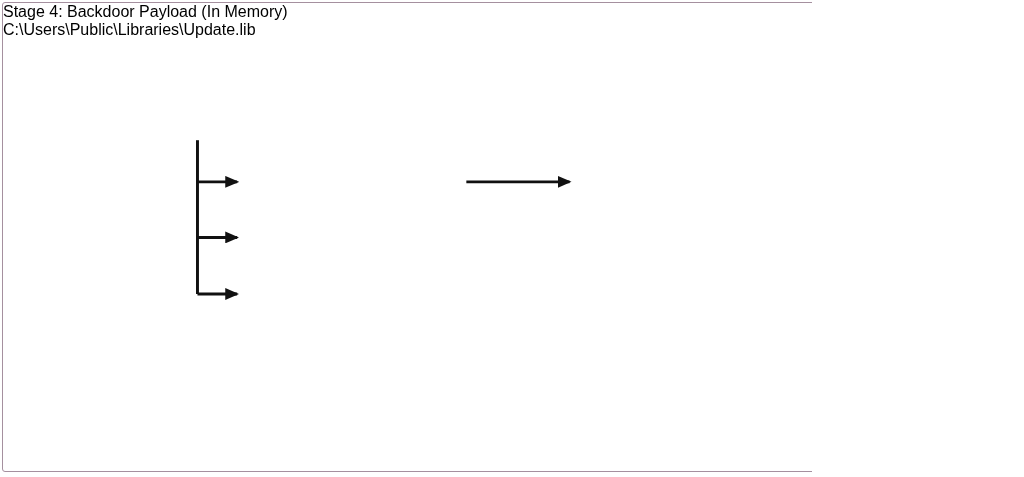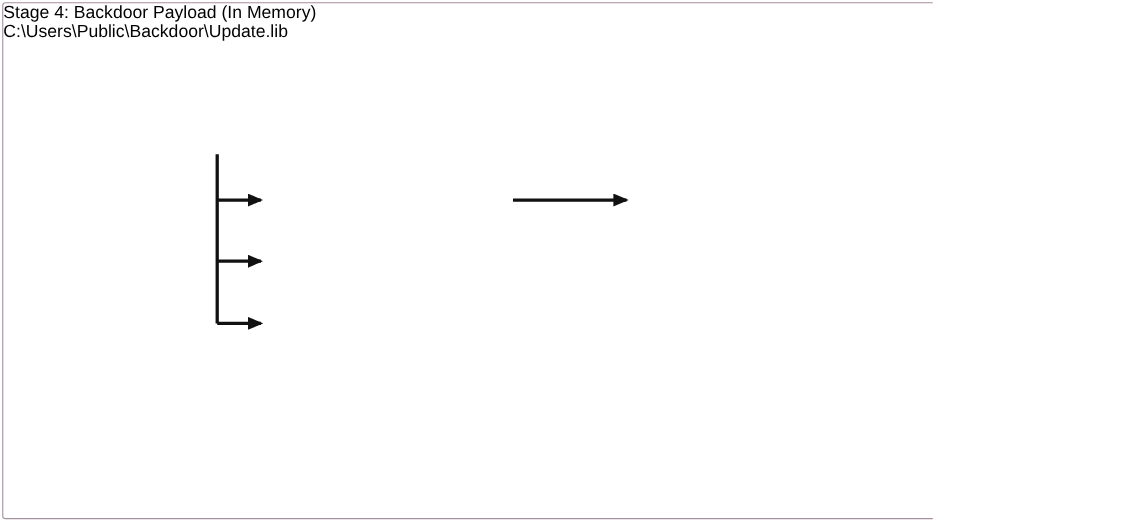--- a/index.html
+++ b/index.html
@@ -7,21 +7,20 @@
     padding: 0;
     background: #ffffff;
     font-family: "Liberation Sans", "DejaVu Sans", sans-serif;
   }
   .screen {
     position: relative;
     width: 812px;
     height: 477px;
     background: #ffffff;
     overflow: hidden;
-    padding-left: 36px;
   }
   
   .canvas {
     position: absolute;
     left: 2px; top: 2px;
     width: 1016px; height: 468px;
     border: 1px solid #a5909f;
     border-radius: 3px;
     background: linear-gradient(180deg, #ecdce9 0%, #e3c4d8 30%, #da9fbf 62%, #d covering 0;
     background: linear-gradient(180deg, #ecdce9 0%, #e3c4d8 30%, #da9fbf 62%, #d077a4 88%, #ce6f9e 100%);
@@ -56,21 +55,21 @@
   }
 </style>
 </head>
 <body>
 
 <div class="screen">
   <div class="canvas">
 
     <div class="title">Stage 4: Backdoor Payload (In Memory)</div>
 
-    <div class="payload-box">C:\Users\Public\Backdoor\Update.lib</div>
+    <div class="payload-box">C:\Users\Public\Libraries\Update.lib</div>
 
     <svg class="arrows" viewBox="0 0 1024 477" xmlns="http://www.w3.org/2000/svg">
       <defs>
         <marker id="ah" markerUnits="userSpaceOnUse" markerWidth="14" markerHeight="12" refX="12" refY="6" orient="auto">
           <path d="M0,0 L14,6 L0,12 Z" fill="#111111"></path>
         </marker>
       </defs>
       <g stroke="#111111" stroke-width="3" fill="none">
         <path d="M196,102 L196,257"></path>
         <path d="M196,144 L236,144" marker-end="url(#ah)"></path>

